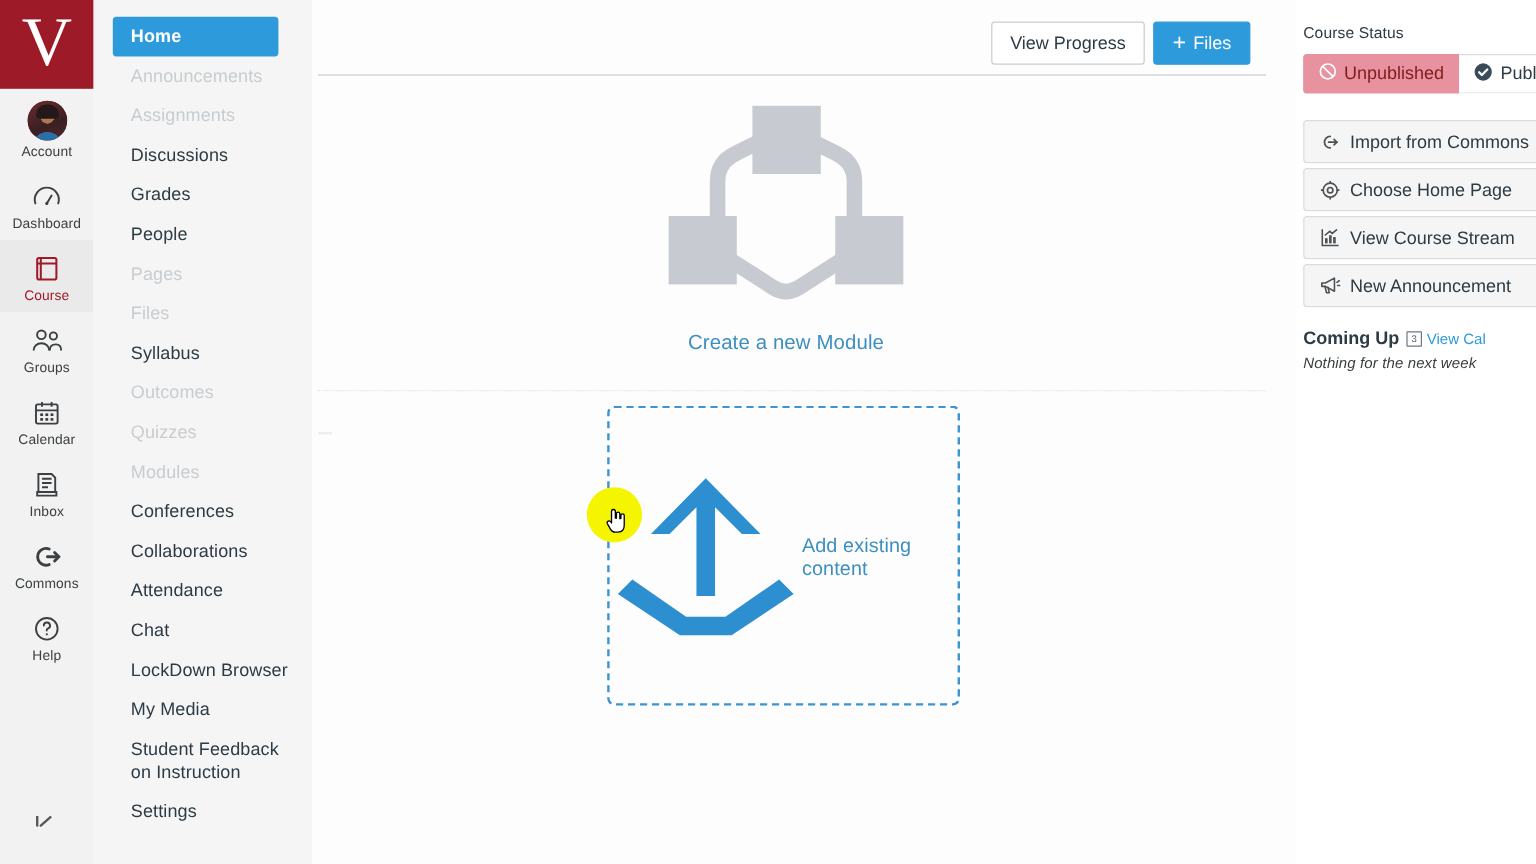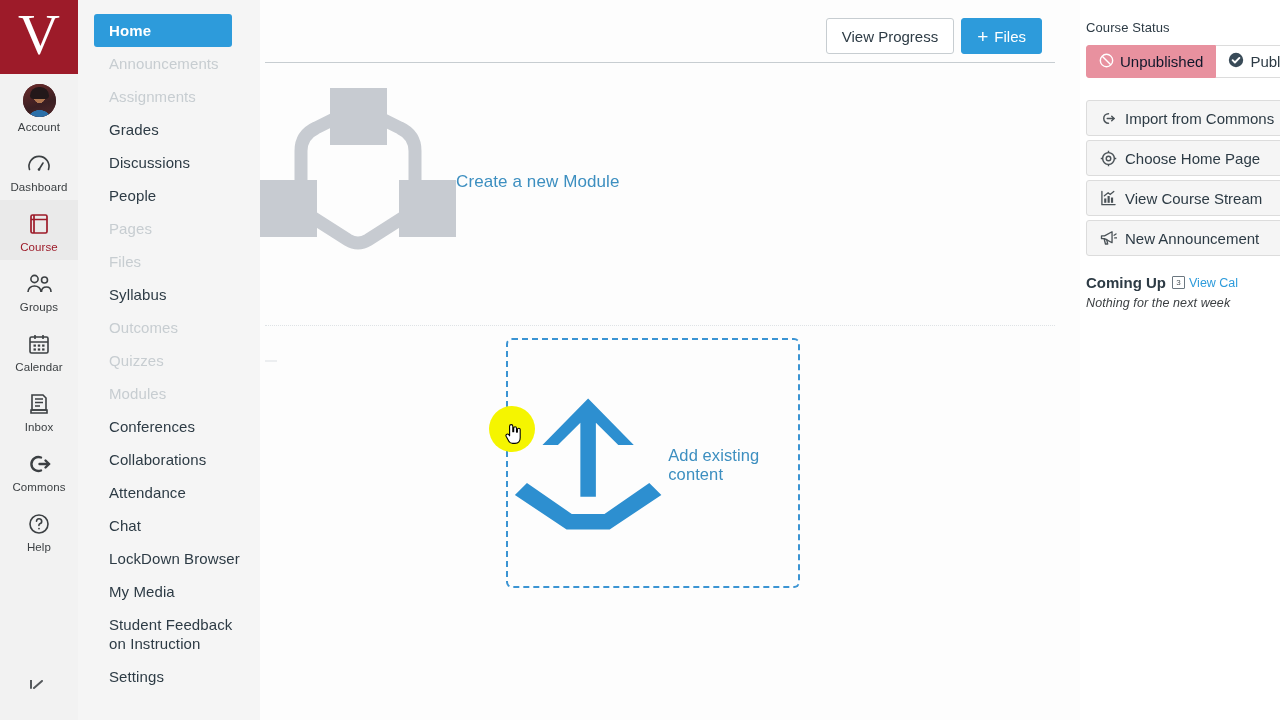--- a/index.html
+++ b/index.html
@@ -127,21 +127,21 @@
   }
   .ghost-mark {
     position: absolute; left: 5px; top: 360px;
     width: 12px; height: 2px; background: #eceef0;
   }
 
   
   .create-module {
     position: absolute; left: 0; top: 88px;
     width: 790px;
-    display: flex; align-items: center;
+    display: flex; flex-direction: column; align-items: center;
     cursor: pointer;
   }
   .module-graphic { width: 196px; height: 180px; }
   .create-module-label {
     margin-top: 8px;
     font-size: 17px; color: #3d8fc0; letter-spacing: .1px;
   }
 
   
   .dropzone {
@@ -170,21 +170,21 @@
     font-size: 13px; color: #2d3b45; font-weight: 400;
     margin: 0 0 10px 0; letter-spacing: .1px;
   }
   .publish-group { display: flex; height: 33px; margin-bottom: 22px; }
   .pub-btn {
     display: flex; align-items: center; gap: 6px;
     padding: 0 12px; font-size: 15px; height: 33px;
     border: 1px solid #dcdcdc; cursor: pointer; white-space: nowrap;
   }
   .pub-unpublished {
-    background: #e8919f; border-color: #e8919f; color: #0f172a;
+    background: #e8919f; border-color: #e8919f; color: #7f1d1d;
     border-radius: 3px 0 0 3px;
     justify-content: center;
   }
   .pub-published {
     background: #ffffff; color: #2d3b45;
     border-left: none; border-radius: 0 3px 3px 0;
   }
   .rs-btn {
     display: flex; align-items: center; gap: 8px;
     width: 205px; height: 36px; padding: 0 12px;
@@ -327,22 +327,22 @@
       <svg width="26" height="26" viewBox="0 0 26 26" fill="none" stroke="currentColor" stroke-width="2" stroke-linecap="round">
         <path d="M5 0v8M8 8l8-7"></path>
       </svg>
     </div>
   </nav>
 
   <nav class="course-nav">
     <a class="cnav-item active">Home</a>
     <a class="cnav-item muted">Announcements</a>
     <a class="cnav-item muted">Assignments</a>
+    <a class="cnav-item">Discussions</a>
     <a class="cnav-item">Grades</a>
-    <a class="cnav-item">Discussions</a>
     <a class="cnav-item">People</a>
     <a class="cnav-item muted">Pages</a>
     <a class="cnav-item muted">Files</a>
     <a class="cnav-item">Syllabus</a>
     <a class="cnav-item muted">Outcomes</a>
     <a class="cnav-item muted">Quizzes</a>
     <a class="cnav-item muted">Modules</a>
     <a class="cnav-item">Conferences</a>
     <a class="cnav-item">Collaborations</a>
     <a class="cnav-item">Attendance</a>

